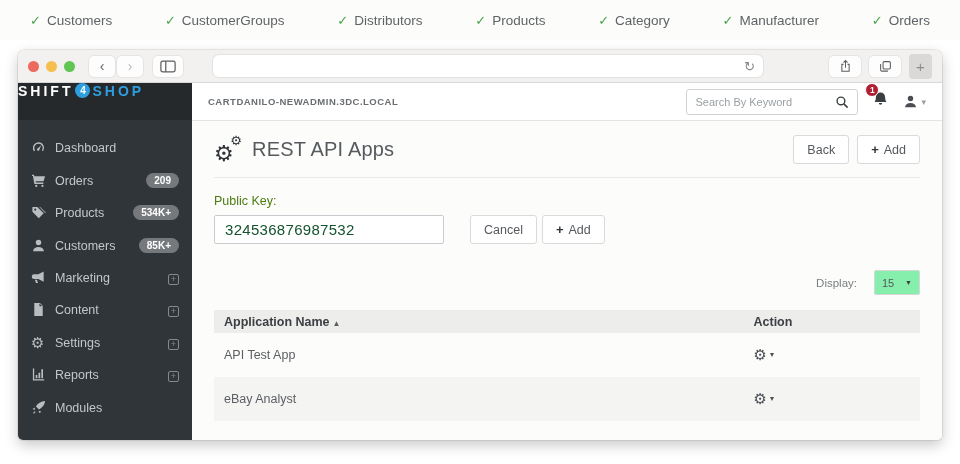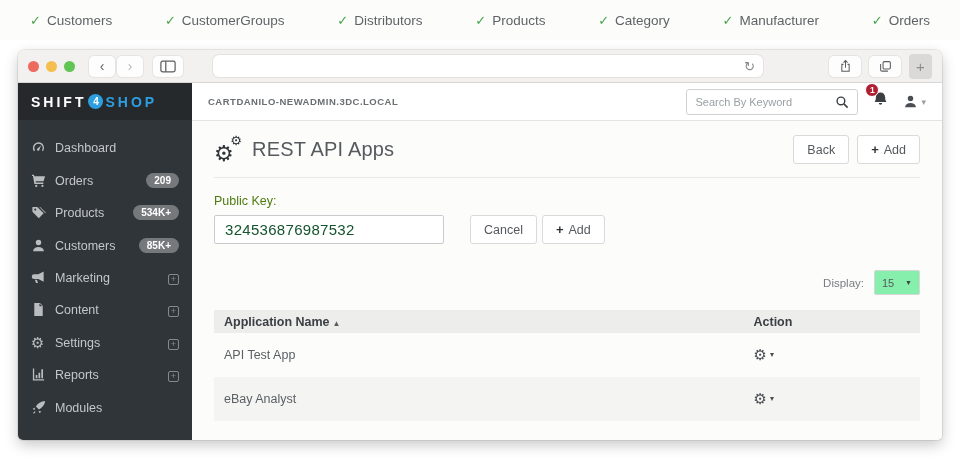--- a/index.html
+++ b/index.html
@@ -33,21 +33,21 @@
   .reload { color:#8b8b8b; font-size:13px; line-height:1; }
   .chromeright { display:flex; align-items:center; gap:8px; }
   .plusbtn { background:#dbd9d8; color:#8f8d8c; width:23px; height:25px; border-radius:4px;
     display:flex; align-items:center; justify-content:center; font-size:15px; }
 
   
   .admin { flex:1; display:flex; min-height:0; }
 
   
   .sidebar { width:174px; background:#30353a; flex:0 0 174px; display:flex; flex-direction:column; }
-  .logo { height:37px; background:#26292c; display:flex; align-items:center; padding-left:13px;
+  .logo { height:37px; background:#26292c; display:flex; align-items:flex-start; 
     gap:1px; flex:0 0 37px; }
   .logo .shift { color:#fff; font-weight:bold; font-size:14px; letter-spacing:3px; }
   .logo .four { width:15px; height:15px; border-radius:50%; background:#2d9fe0; color:#fff;
     font-size:10px; font-weight:bold; display:flex; align-items:center; justify-content:center;
     margin:0 1px; }
   .logo .shop { color:#2d9fe0; font-weight:bold; font-size:14px; letter-spacing:3px; }
   .menu { padding-top:3px; }
   .mitem { height:32.4px; display:flex; align-items:flex-end; padding:0 13px; cursor:pointer; }
   .mitem .micon { width:24px; color:#b9bdc0; display:flex; align-items:center; }
   .mitem .micon svg { width:15px; height:15px; fill:currentColor; }
@@ -93,21 +93,21 @@
   .btn .plus { font-weight:bold; color:#2f3337; font-size:13px; }
   .titledivider { border-bottom:1px solid #e9e9e9; margin-top:13px; }
 
   .fieldlabel { margin-top:16px; font-size:12.5px; color:#4d7c0f; }
   .formrow { display:flex; align-items:center; margin-top:7px; }
   .keyinput { width:230px; height:29px; border:1px solid #c9cccf; border-radius:2px; padding:0 10px;
     font-size:15px; color:#14532d; letter-spacing:.3px; font-family:inherit; outline:none; }
   .formrow .btn.cancel { margin-left:26px; }
   .formrow .btn.addkey { margin-left:5px; }
 
-  .displayrow { display:flex; align-items:center; justify-content:flex-end; gap:10px; margin-top:26px; }
+  .displayrow { display:flex; align-items:center; justify-content:flex-end; gap:17px; margin-top:26px; }
   .displaylabel { font-size:11.5px; color:#797d81; }
   .select { width:46px; height:25px; border:1px solid #d4d6d8; border-radius:2px; background:#86efac;
     display:flex; align-items:center; justify-content:space-between; padding:0 7px; cursor:pointer; }
   .select .val { font-size:11px; color:#55595d; }
   .select .arrow { font-size:7px; color:#3e4246; }
 
   table.apps { width:100%; margin-top:15px; border-collapse:collapse; }
   .apps th { background:#ededec; height:23px; text-align:left; font-size:12.5px; color:#3c4044;
     padding-left:10px; font-weight:bold; }
   .apps th.c-name { width:75%; }

